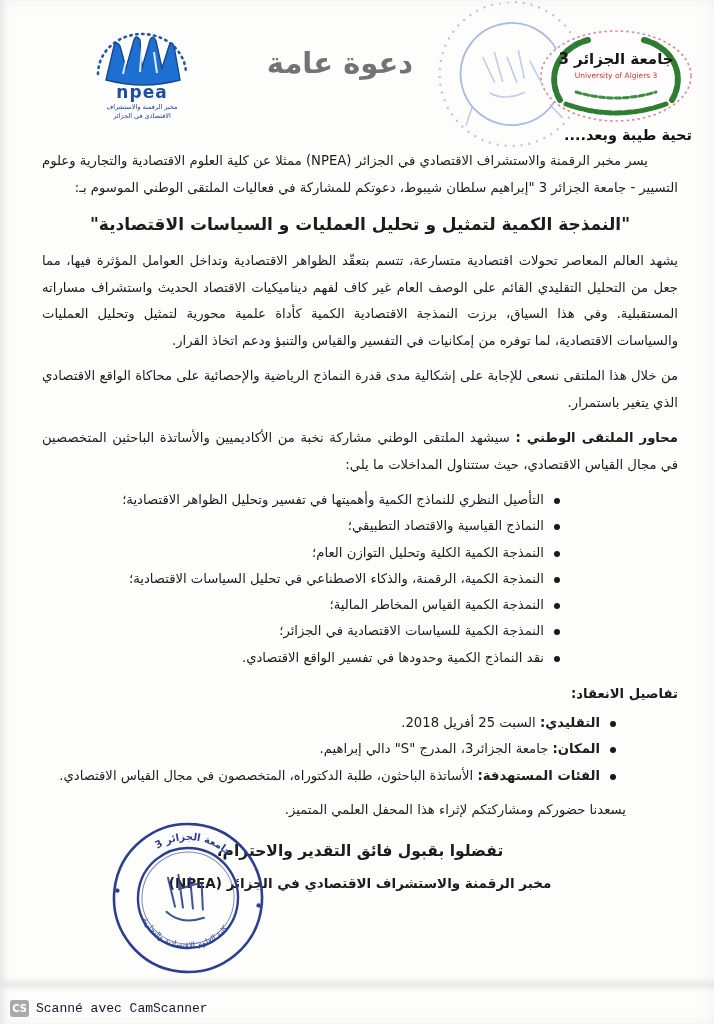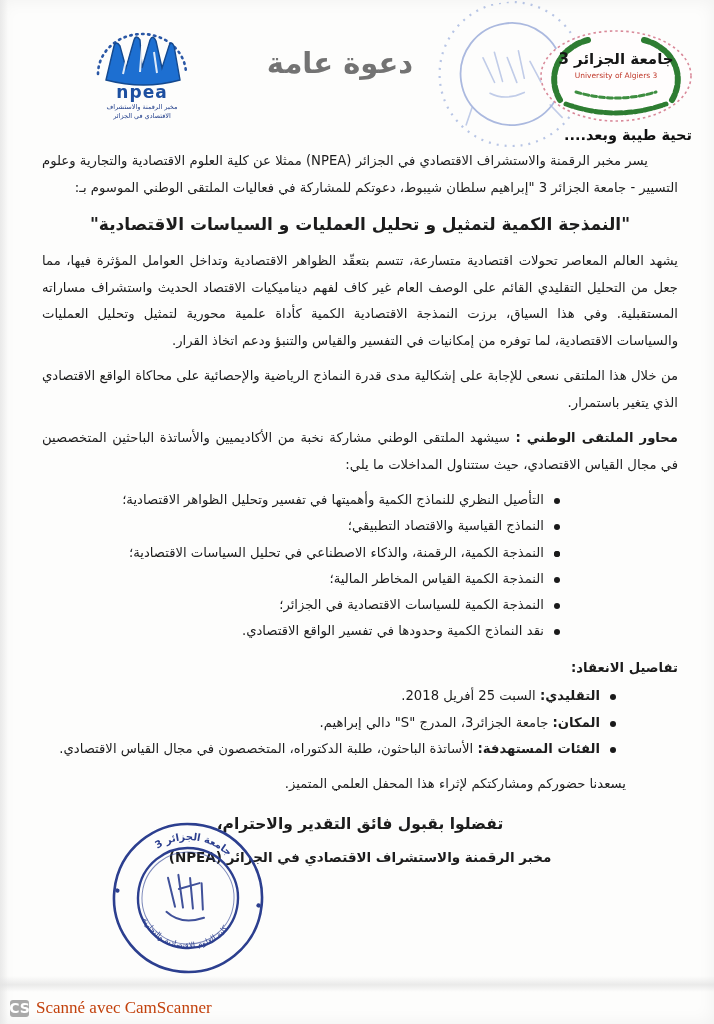--- a/index.html
+++ b/index.html
@@ -74,25 +74,25 @@
   }
   .edge-shade{position:absolute;top:0;left:0;width:8px;height:100%;
     background:linear-gradient(90deg,#e3e3e3aa,#ffffff00);pointer-events:none;}
   
   .cam-wm{
     position:absolute;left:10px;top:998px;height:20px;
     display:flex;align-items:center;gap:7px;direction:ltr;
   }
   .cs-badge{
     width:19px;height:17px;border-radius:3px;background:#a9a9a9;
-    color:#fff;font-size:14px;font-weight:bold;
+    color:#fff;font-size:10px;font-weight:bold;
     display:flex;align-items:center;justify-content:center;
     font-family:"DejaVu Sans",sans-serif;
   }
-  .cam-text{color:#c2410c;font-size:17px;font-family:Liberation Serif, serif;}
+  .cam-text{color:#0f172a;font-size:13px;font-family:Liberation Mono, monospace;}
   svg text{font-family:"DejaVu Sans",sans-serif;}
 </style>
 </head>
 <body>
 
 <div class="page">
 
   <div class="hdr">
 
     <div class="npea-logo">
@@ -141,21 +141,21 @@
 
     <p>يشهد العالم المعاصر تحولات اقتصادية متسارعة، تتسم بتعقّد الظواهر الاقتصادية وتداخل العوامل المؤثرة فيها، مما جعل من التحليل التقليدي القائم على الوصف العام غير كاف لفهم ديناميكيات الاقتصاد الحديث واستشراف مساراته المستقبلية. وفي هذا السياق، برزت النمذجة الاقتصادية الكمية كأداة علمية محورية لتمثيل وتحليل العمليات والسياسات الاقتصادية، لما توفره من إمكانيات في التفسير والقياس والتنبؤ ودعم اتخاذ القرار.</p>
 
     <p>من خلال هذا الملتقى نسعى للإجابة على إشكالية مدى قدرة النماذج الرياضية والإحصائية على محاكاة الواقع الاقتصادي الذي يتغير باستمرار.</p>
 
     <p><b class="axes-head">محاور الملتقى الوطني :</b> <span>سيشهد الملتقى الوطني مشاركة نخبة من الأكاديميين والأساتذة الباحثين المتخصصين في مجال القياس الاقتصادي، حيث ستتناول المداخلات ما يلي:</span></p>
 
     <ul class="axes">
       <li><span class="dot"></span><span>التأصيل النظري للنماذج الكمية وأهميتها في تفسير وتحليل الظواهر الاقتصادية؛</span></li>
       <li><span class="dot"></span><span>النماذج القياسية والاقتصاد التطبيقي؛</span></li>
-      <li><span class="dot"></span></li>
+      <li><span class="dot"></span><span>النمذجة الكمية الكلية وتحليل التوازن العام؛</span></li>
       <li><span class="dot"></span><span>النمذجة الكمية، الرقمنة، والذكاء الاصطناعي في تحليل السياسات الاقتصادية؛</span></li>
       <li><span class="dot"></span><span>النمذجة الكمية القياس المخاطر المالية؛</span></li>
       <li><span class="dot"></span><span>النمذجة الكمية للسياسات الاقتصادية في الجزائر؛</span></li>
       <li><span class="dot"></span><span>نقد النماذج الكمية وحدودها في تفسير الواقع الاقتصادي.</span></li>
     </ul>
 
     <p class="details-head">تفاصيل الانعقاد:</p>
 
     <div class="details">
       <div class="detail-row">

